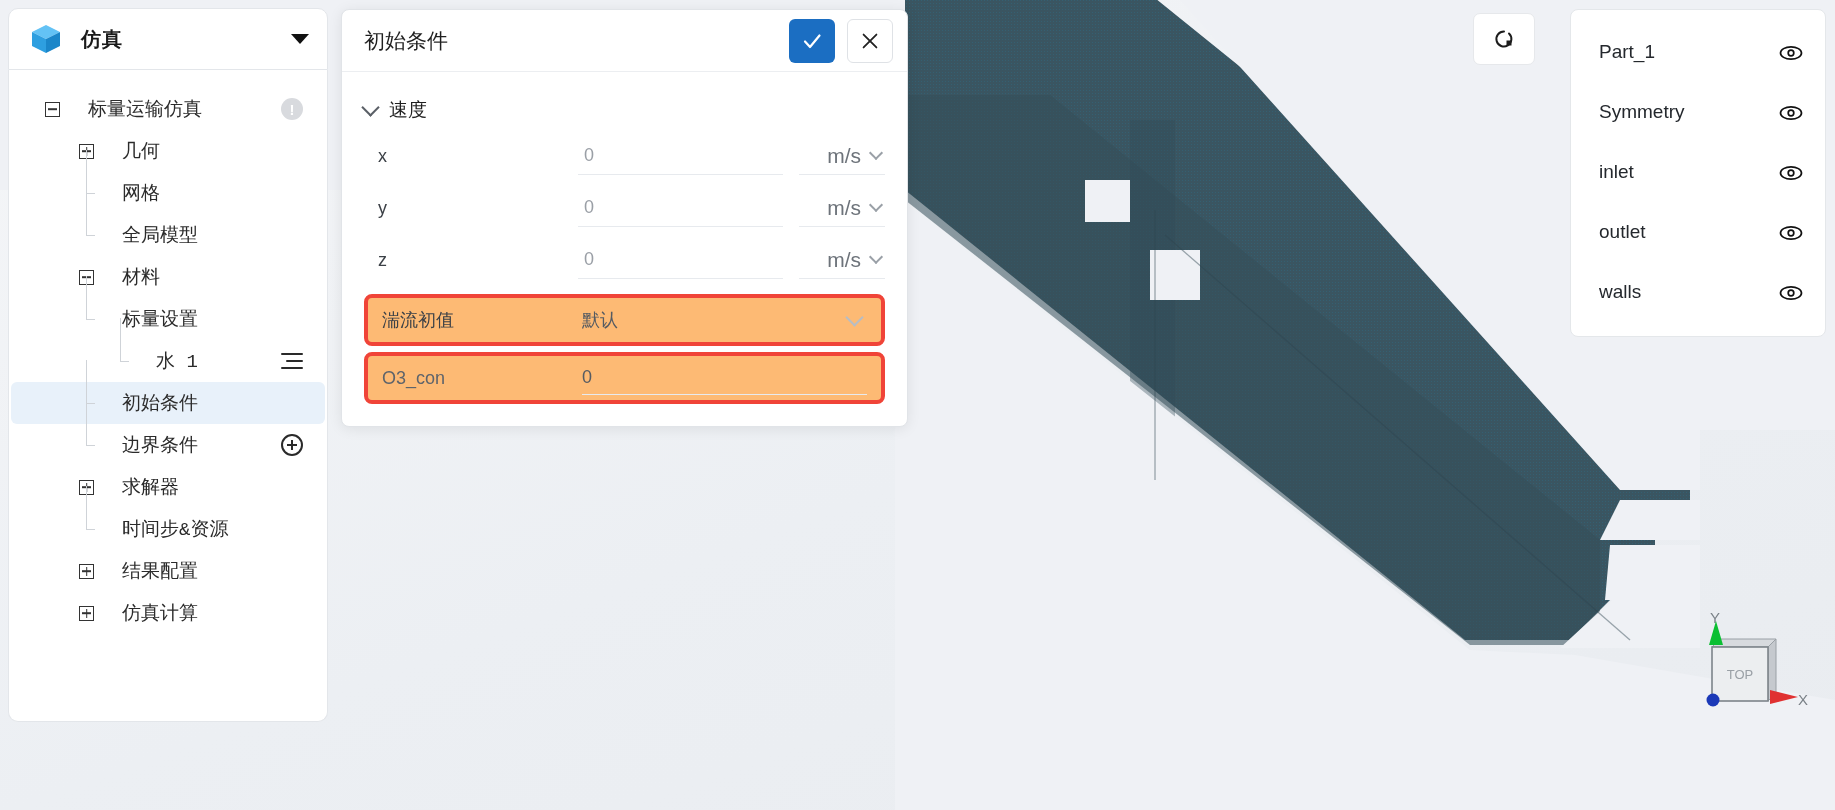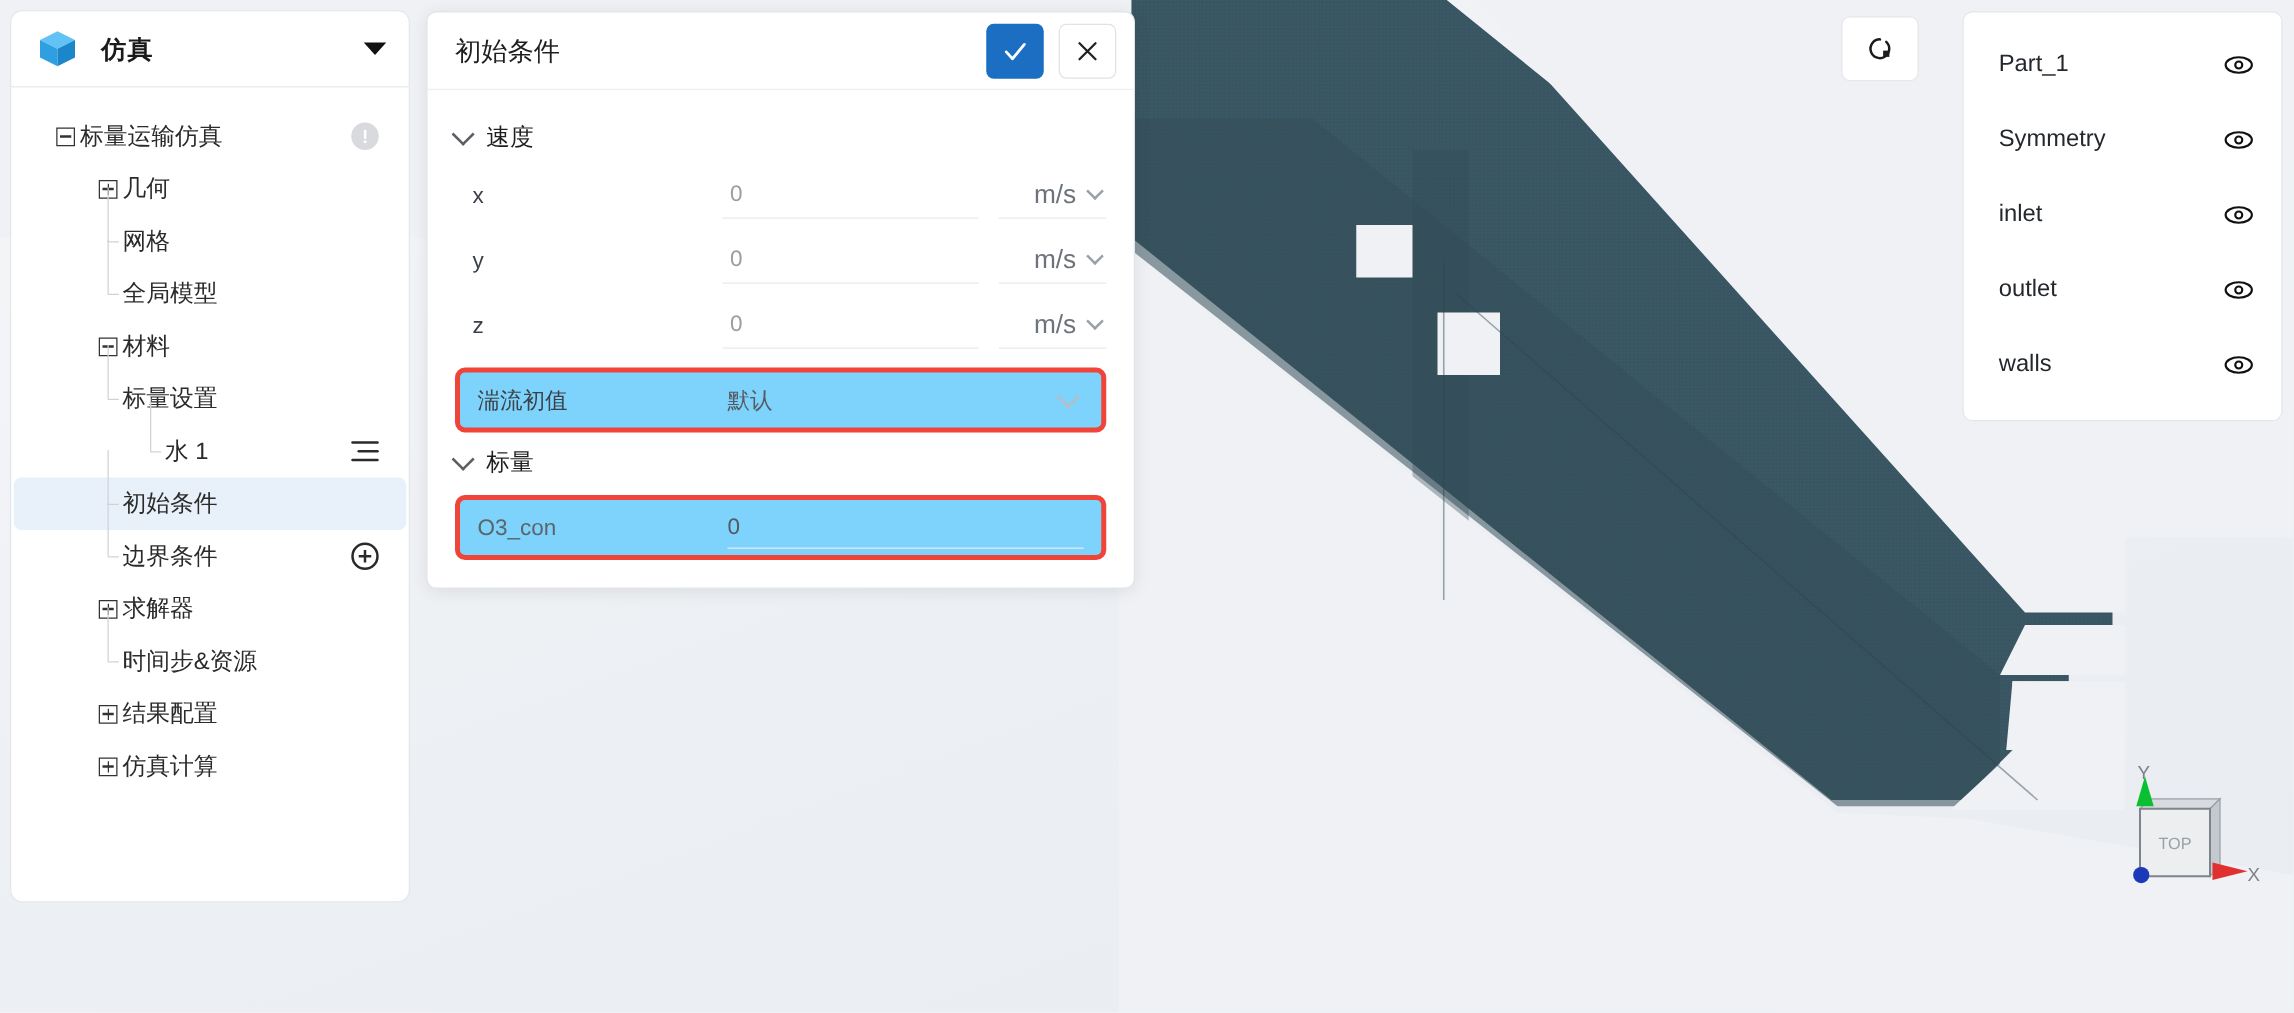--- a/index.html
+++ b/index.html
@@ -57,21 +57,21 @@
     position: relative; flex: 0 0 15px;
   }
   .tw-box::before { content:""; position:absolute; left:2px; right:2px; top:50%;
     height:1.6px; background:#333; transform: translateY(-50%); }
   .tw-box.plus::after { content:""; position:absolute; top:2px; bottom:2px; left:50%;
     width:1.6px; background:#333; transform: translateX(-50%); }
   .tw-elbow { width: 15px; height: 100%; flex:0 0 15px; position:relative; }
   .tw-elbow::before { content:""; position:absolute; left:7px; top:-22px; bottom:50%; width:1.4px; background:#cfd3d8; }
   .tw-elbow::after  { content:""; position:absolute; left:7px; top:50%; width:9px; height:1.4px; background:#cfd3d8; }
   .tw-elbow.last::before { top:-22px; }
-  .tree-label { margin-left: 4px; white-space: nowrap; }
+  .tree-label { margin-left: 28px; white-space: nowrap; font-family: Liberation Mono, monospace; }
   .row-icon { margin-left:auto; display:flex; align-items:center; }
 
   .warn-badge {
     width: 22px; height: 22px; border-radius: 50%;
     background:#d8dade; color:#fff; font-size:15px; font-weight:bold;
     display:flex; align-items:center; justify-content:center; line-height:1;
   }
   .burger { width:22px; height:16px; display:flex; flex-direction:column; justify-content:space-between; }
   .burger i { display:block; height:2.4px; background:#2a2a2a; border-radius:1px; }
   .burger i:nth-child(1){ width:100%; }
@@ -131,21 +131,21 @@
     width: 86px; height: 38px; margin-left: 16px;
     border-bottom: 1px solid #e7eaee;
     display:flex; align-items:center; justify-content:flex-end; gap: 10px;
     font-size: 21px; color:#6d737a; padding-right: 4px;
   }
   .chev-sm { width:10px;height:10px;border-right:2px solid #9aa0a7;border-bottom:2px solid #9aa0a7;
              transform: rotate(45deg); margin-top:-5px; flex:0 0 10px; }
   .highlight-box {
     border: 4px solid #f04438; border-radius: 8px;
     margin: 8px 0 4px 0; height: 52px; display:flex; align-items:center;
-    padding: 0 14px 0 14px; background:#7dd3fc;
+    padding: 0 14px 0 14px; background:#fdba74;
   }
   .highlight-box .field-label { width: 200px; }
   .hb-value { flex:1; font-size:18px; color:#555b62; }
   .hb-chev { width:13px;height:13px;border-right:2px solid #b8bdc4;border-bottom:2px solid #b8bdc4;
              transform: rotate(45deg); margin-top:-5px; margin-right:6px; }
   .scalar-box { margin: 6px 0 0 0; }
   .scalar-box .field-label { color:#5e646b; }
   .scalar-box .hb-value { border-bottom:1px solid #e7eaee; height:34px; display:flex; align-items:center; }
 
   
@@ -401,24 +401,20 @@
           <span class="chev-sm"></span>
         </span>
       </div>
 
       <div class="highlight-box">
         <span class="field-label">湍流初值</span>
         <span class="hb-value">默认</span>
         <span class="hb-chev"></span>
       </div>
 
-      <div class="section-head">
-        <span class="chev"></span>
-        <span>标量</span>
-      </div>
 
       <div class="highlight-box scalar-box">
         <span class="field-label">O3_con</span>
         <span class="hb-value">0</span>
       </div>
 
     </div>
   </div>
 
   <div class="parts-panel">

